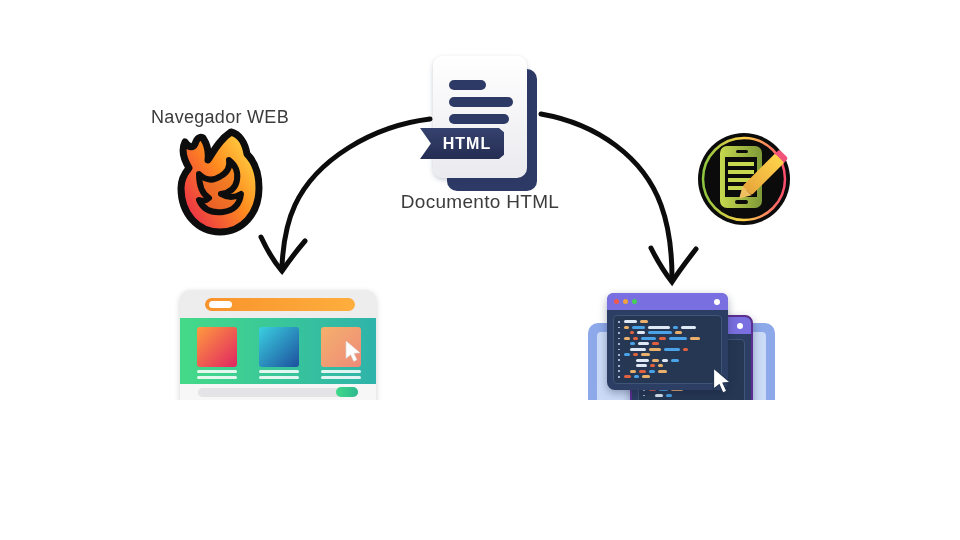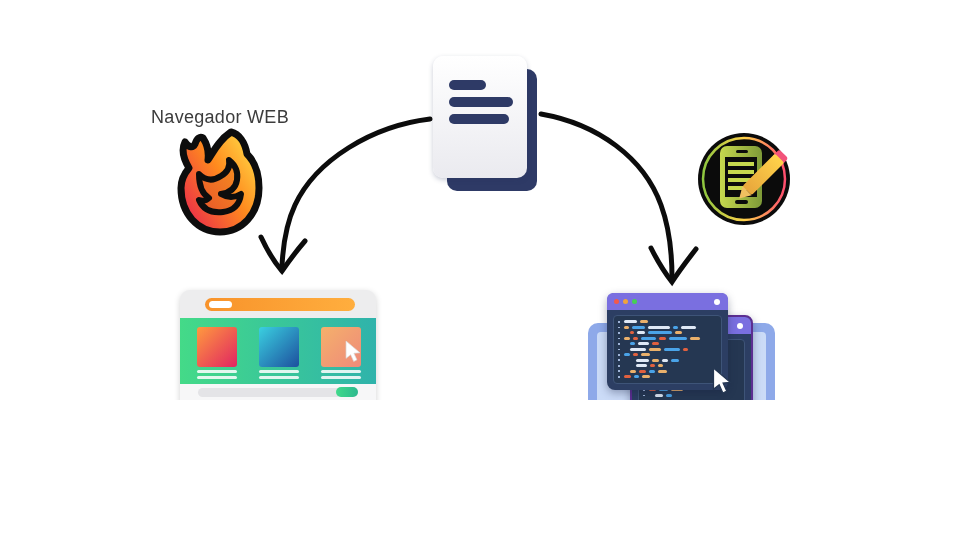--- a/index.html
+++ b/index.html
@@ -103,27 +103,31 @@
   .code-row { display:flex; gap:3px; height:3px; margin-bottom:2.5px; }
   .code-row .seg { height:3px; border-radius:1.5px; flex:none; }
   .cm-cursor { position:absolute; left:125px; top:83px; }
 </style>
 </head>
 <body>
 
 <div class="canvas">
 
   <div class="label" id="label-left">Navegador WEB</div>
+  <div class="label" id="label-center">Documento HTML</div>
 
   <div class="htmlfile">
     <div class="hf-shadow"></div>
     <div class="hf-page">
       <div class="hf-line" style="top:24px;width:37px;"></div>
       <div class="hf-line" style="top:41px;width:64px;"></div>
       <div class="hf-line" style="top:58px;width:60px;"></div>
+    </div>
+    <div class="hf-ribbon">
+      <span>HTML</span>
     </div>
   </div>
 
   <svg id="arrows" width="960" height="540" viewBox="0 0 960 540">
     <g fill="none" stroke="#0c0c0c" stroke-width="5" stroke-linecap="round">
       <path d="M 430 119 C 372 126 316 160 295 205 C 287 222 283 246 282 266"></path>
       <path d="M 261 237 C 268 252 275 263 282 271 C 289 261 298 249 305 241"></path>
       <path d="M 541 114 C 598 124 644 158 661 205 C 668 224 672 252 672 278"></path>
       <path d="M 651 248 C 658 262 665 273 672 282 C 679 271 689 258 696 249"></path>
     </g>

